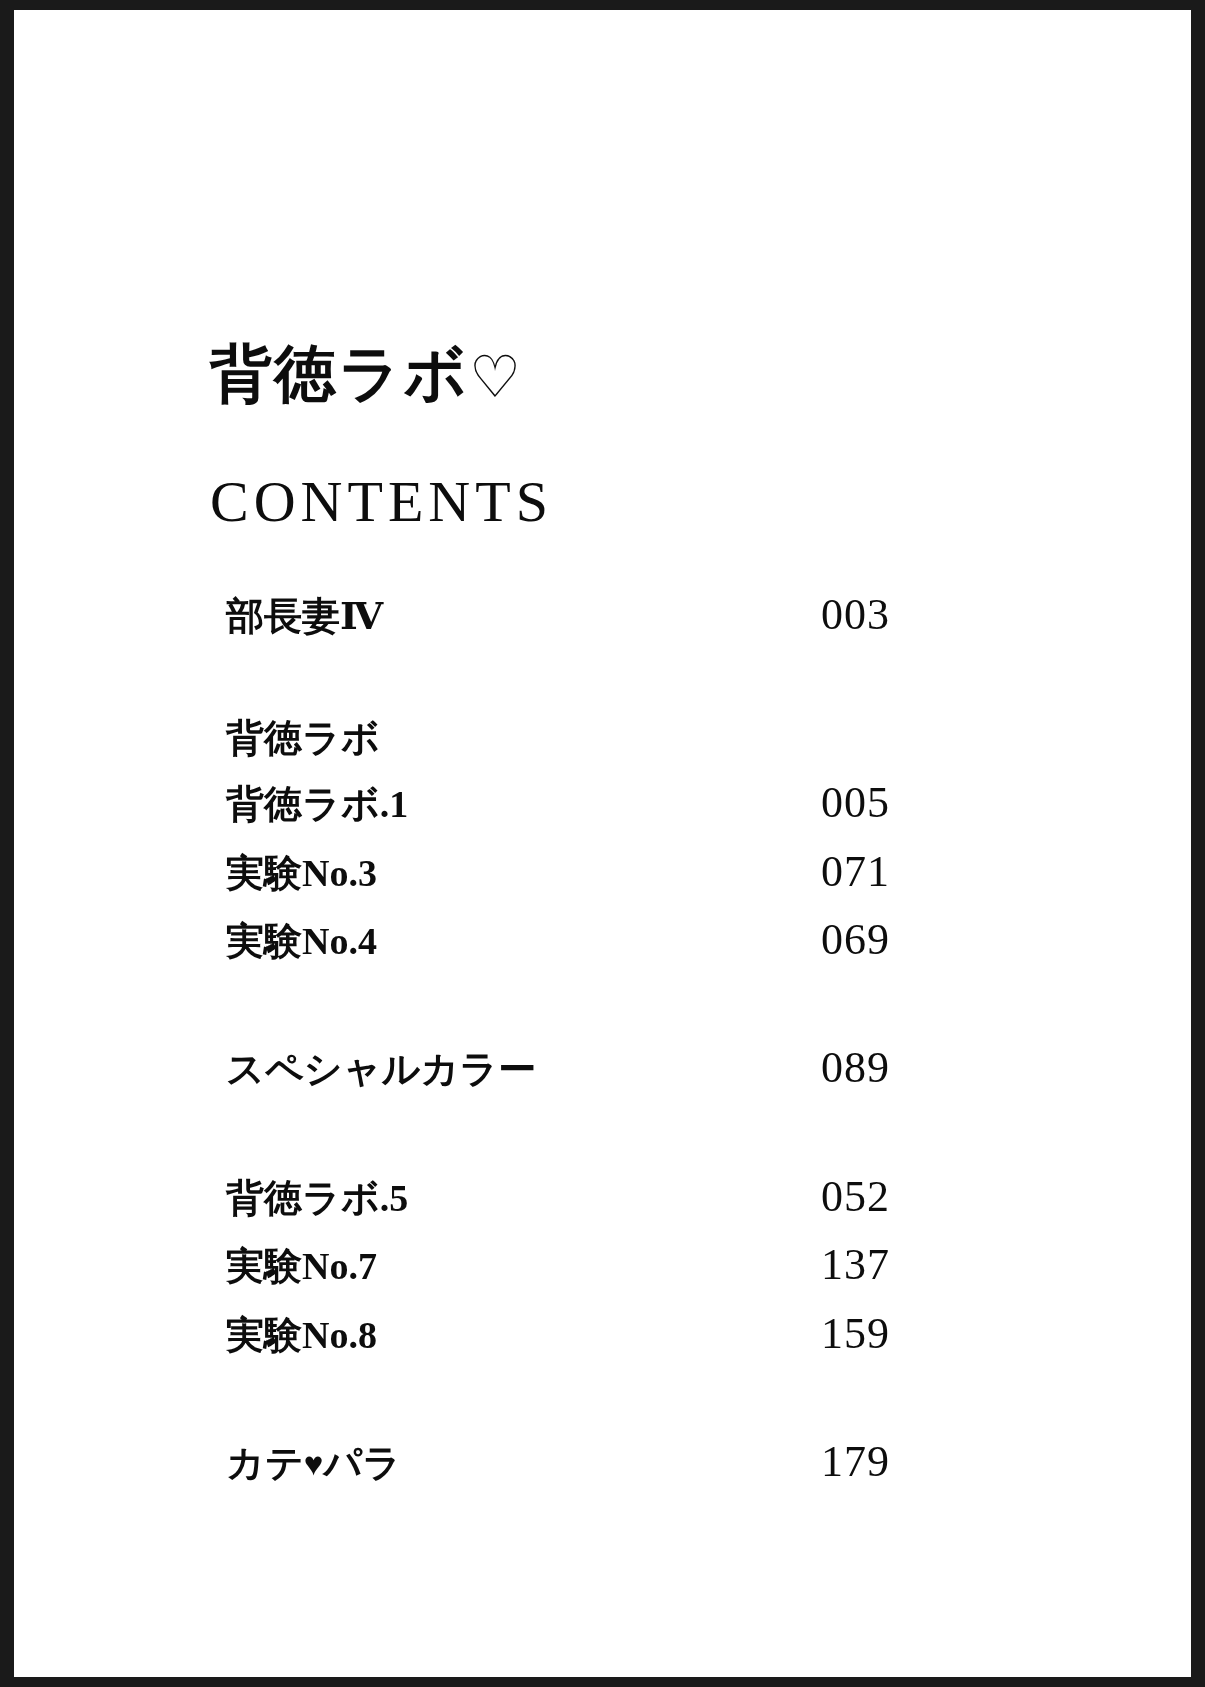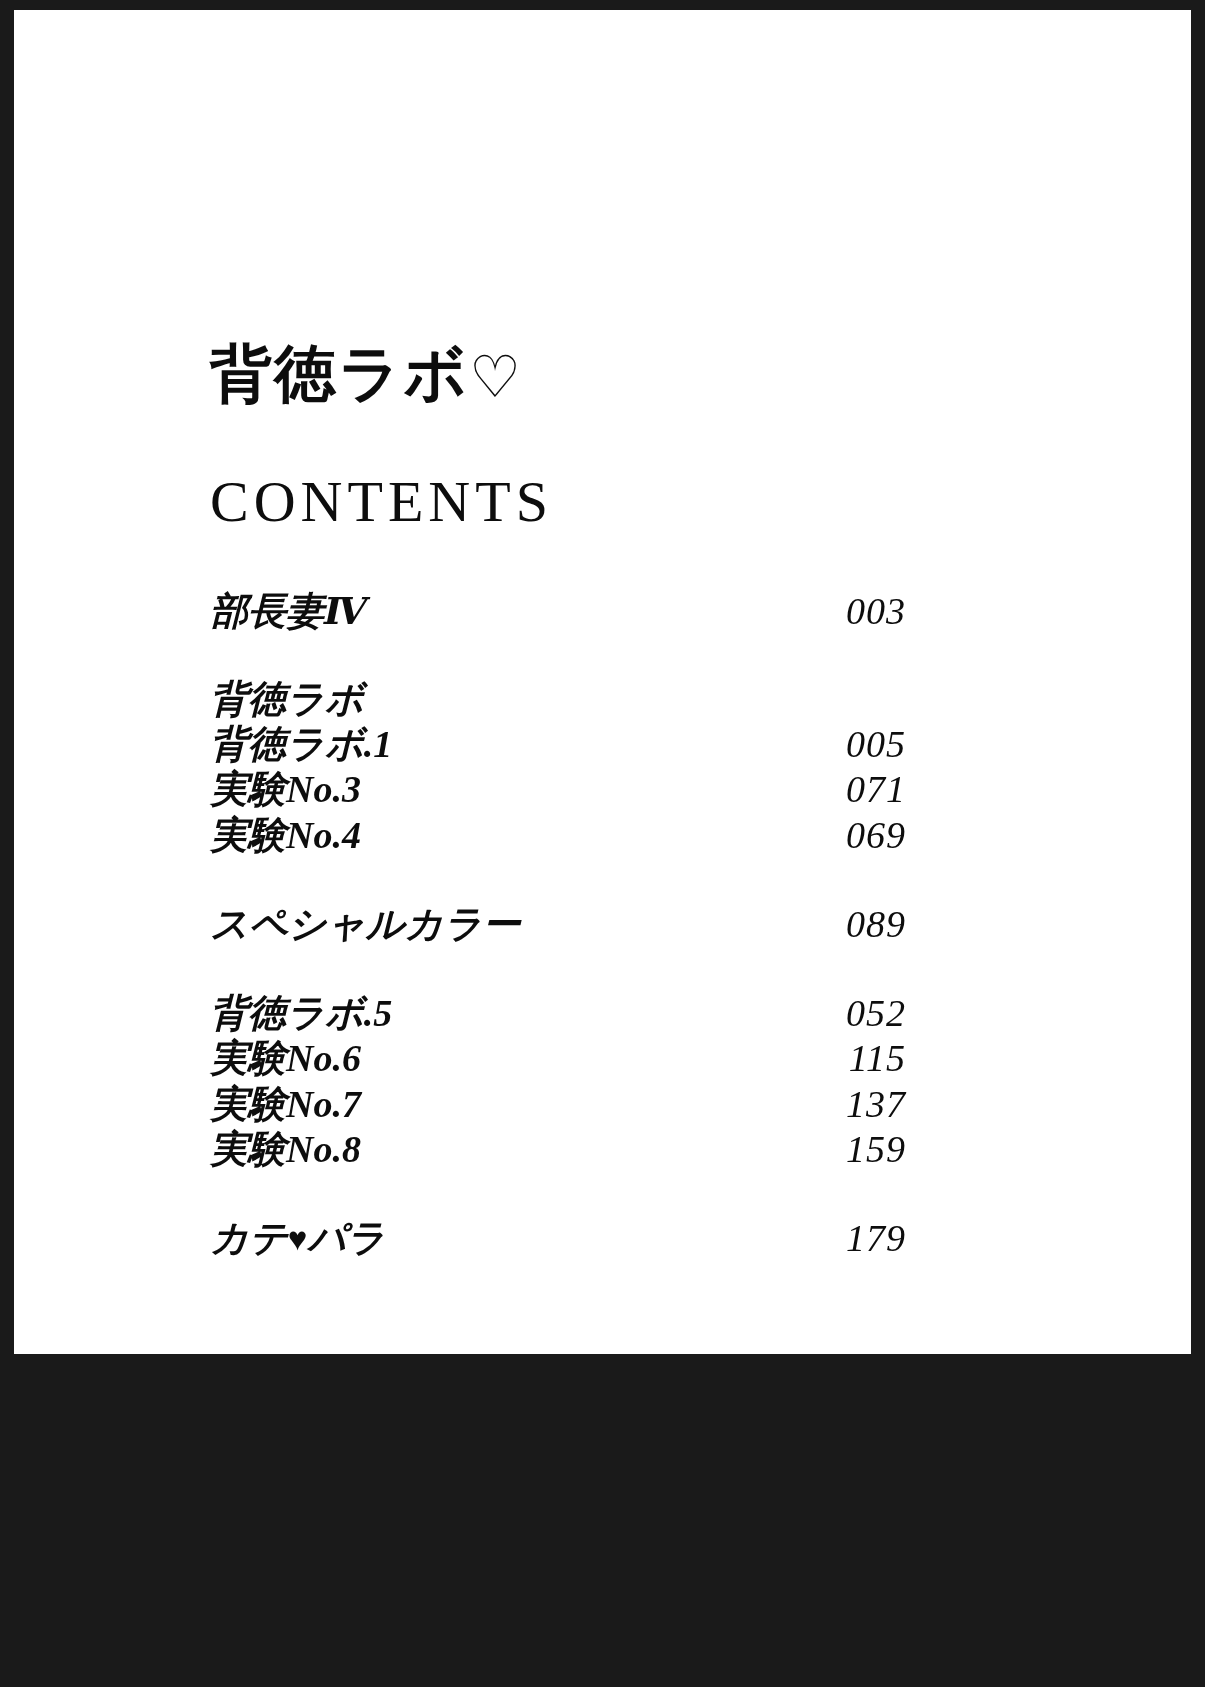--- a/index.html
+++ b/index.html
@@ -11,21 +11,21 @@
     width: 1205px;
     height: 1687px;
     overflow: hidden;
     font-family: "Liberation Serif", "DejaVu Serif", serif;
   }
   .page {
     position: absolute;
     left: 14px;
     top: 10px;
     width: 1177px;
-    height: 1344px;
+    height: 1667px;
     background: #ffffff;
     box-sizing: border-box;
   }
   .content {
     position: absolute;
     left: 196px;
     top: 330px;
     width: 760px;
   }
   .book-title {
@@ -53,31 +53,30 @@
     width: 700px;
   }
   .toc-row {
     display: flex;
     align-items: baseline;
     justify-content: space-between;
     font-size: 38px;
     font-weight: bold;
     color: #0d0d0d;
     line-height: 1.19;
-    margin: 0;
+    margin: 16px;
     padding: 0;
-    font-style: italic;
   }
   .toc-row .label {
     white-space: nowrap;
     letter-spacing: 0px;
   }
   .toc-row .page-num {
     font-weight: normal;
-    font-size: 38px;
+    font-size: 44px;
     letter-spacing: 1px;
     padding-right: 4px;
   }
   .spacer-lg {
     height: 43px;
   }
   .spacer-md {
     height: 44px;
   }
   .heart-solid {
@@ -130,24 +129,20 @@
         <span class="page-num">089</span>
       </div>
 
       <div class="spacer-md"></div>
 
       <div class="toc-row">
         <span class="label">背徳ラボ.5</span>
         <span class="page-num">052</span>
       </div>
       <div class="toc-row">
-        <span class="label">実験No.6</span>
-        <span class="page-num">115</span>
-      </div>
-      <div class="toc-row">
         <span class="label">実験No.7</span>
         <span class="page-num">137</span>
       </div>
       <div class="toc-row">
         <span class="label">実験No.8</span>
         <span class="page-num">159</span>
       </div>
 
       <div class="spacer-md"></div>
 

